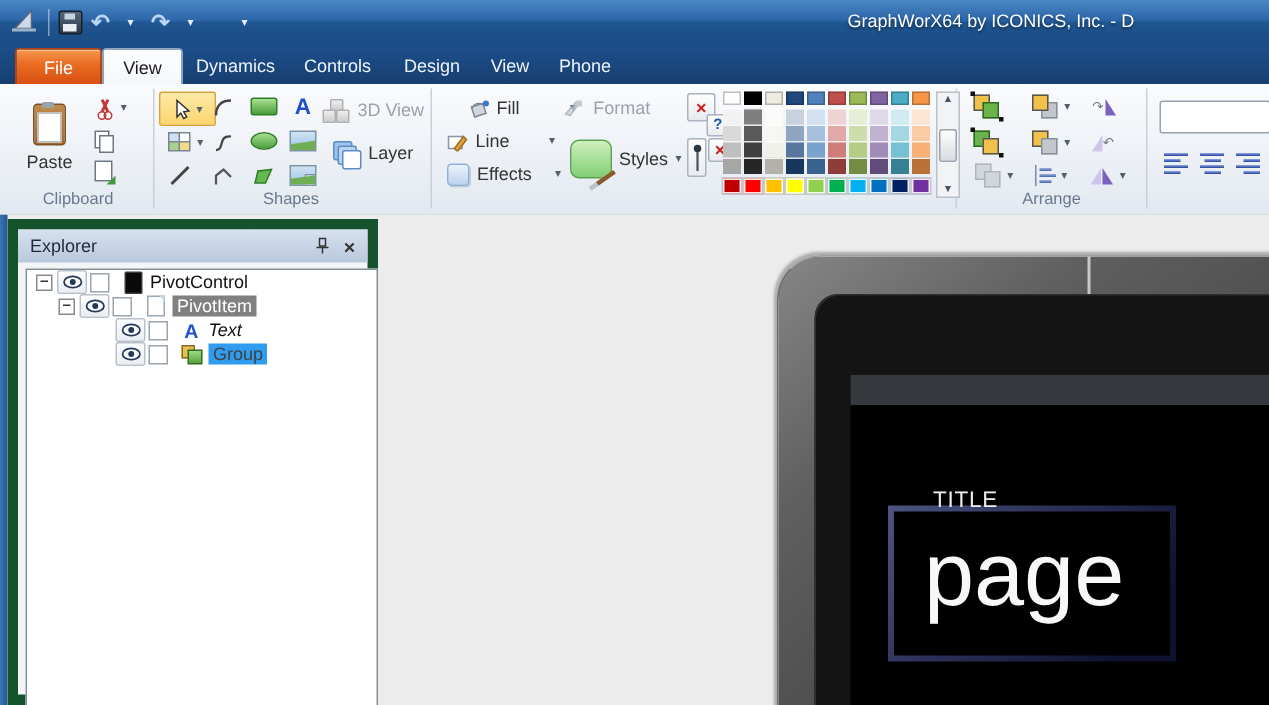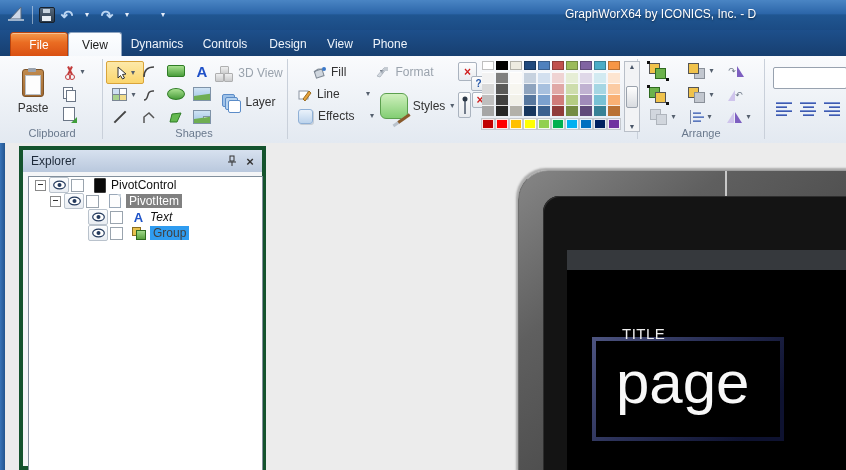--- a/index.html
+++ b/index.html
@@ -109,21 +109,21 @@
   .tri-r{width:0;height:0;border-left:7px solid #7d5fc0;border-top:11px solid transparent;}
   .rot-char{font-size:9px;color:#6b7686;line-height:1;margin-right:1px;}
   
   .font-box{position:absolute;background:#fff;border:1px solid #98a2af;border-radius:2px;}
   .al{position:absolute;display:flex;flex-direction:column;gap:2px;width:16px;}
   .al i{height:2px;background:linear-gradient(#8fa8e4,#24409c);display:block;}
   
   .workspace{position:absolute;left:0;top:143px;width:846px;height:327px;background:#ececec;overflow:hidden;}
   .edge-strip{position:absolute;left:0;top:0;width:5px;height:327px;background:linear-gradient(90deg,#3a74b8,#24568f);}
   
-  .panel{position:absolute;left:5px;top:3px;width:247px;height:324px;background:#f4f5f7;border:4px solid #14532d;box-sizing:border-box;margin-left:14px;}
+  .panel{position:absolute;left:5px;top:3px;width:247px;height:324px;background:#f4f5f7;border:7px solid #14532d;box-sizing:border-box;}
   .panel-header{position:absolute;left:0;top:0;width:100%;height:22px;
     background:linear-gradient(#d7e1ef,#b9c8dd);display:flex;align-items:center;
     font-size:12px;color:#1e2a3a;padding-left:8px;box-sizing:border-box;}
   .ph-btn{position:absolute;top:3px;width:16px;height:16px;display:flex;align-items:center;justify-content:center;color:#333;}
   .tree-box{position:absolute;left:5px;top:26px;width:235px;height:296px;background:#fff;border:1px solid #828f9c;box-sizing:border-box;overflow:hidden;}
   .trow{height:16px;display:flex;align-items:center;font-size:12px;color:#111;}
   .expander{width:9px;height:9px;background:#fff;border:1px solid #8a8a8a;position:relative;flex:none;}
   .expander:before{content:"";position:absolute;left:2px;top:3px;width:5px;height:1px;background:#333;}
   .spacer{width:11px;flex:none;}
   .eye-btn{width:18px;height:14px;margin-left:3px;display:flex;align-items:center;justify-content:center;

